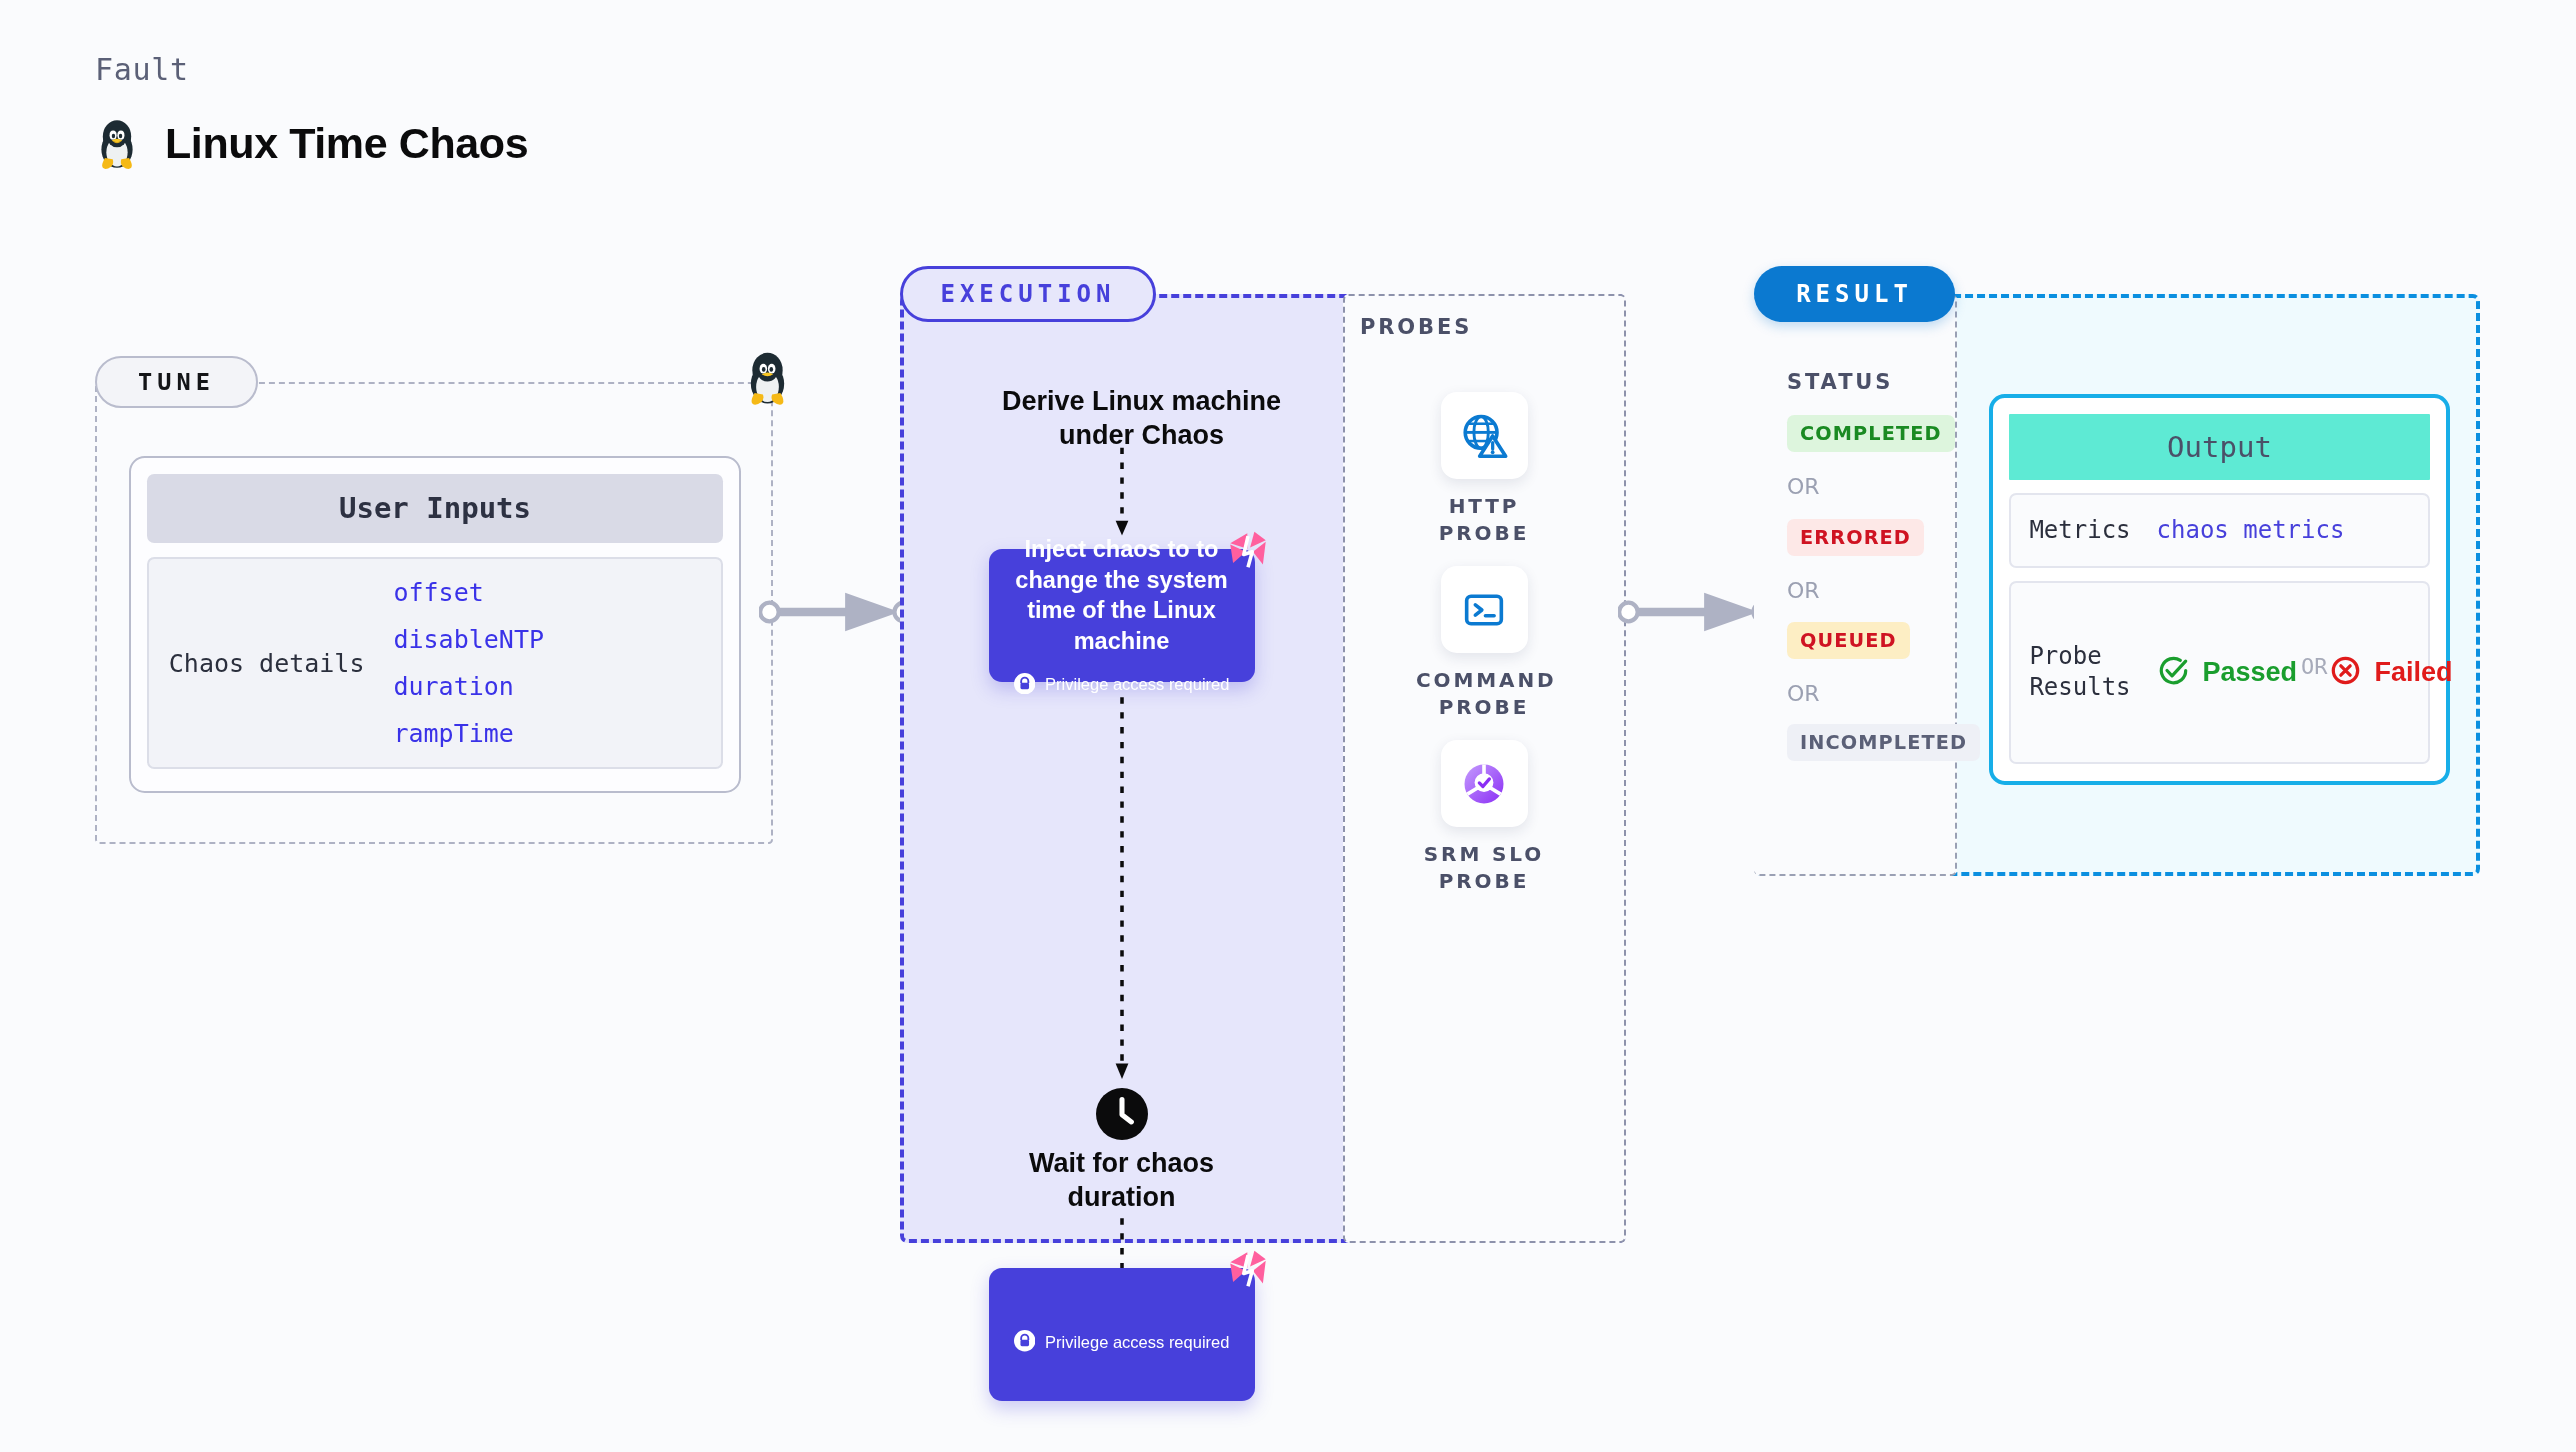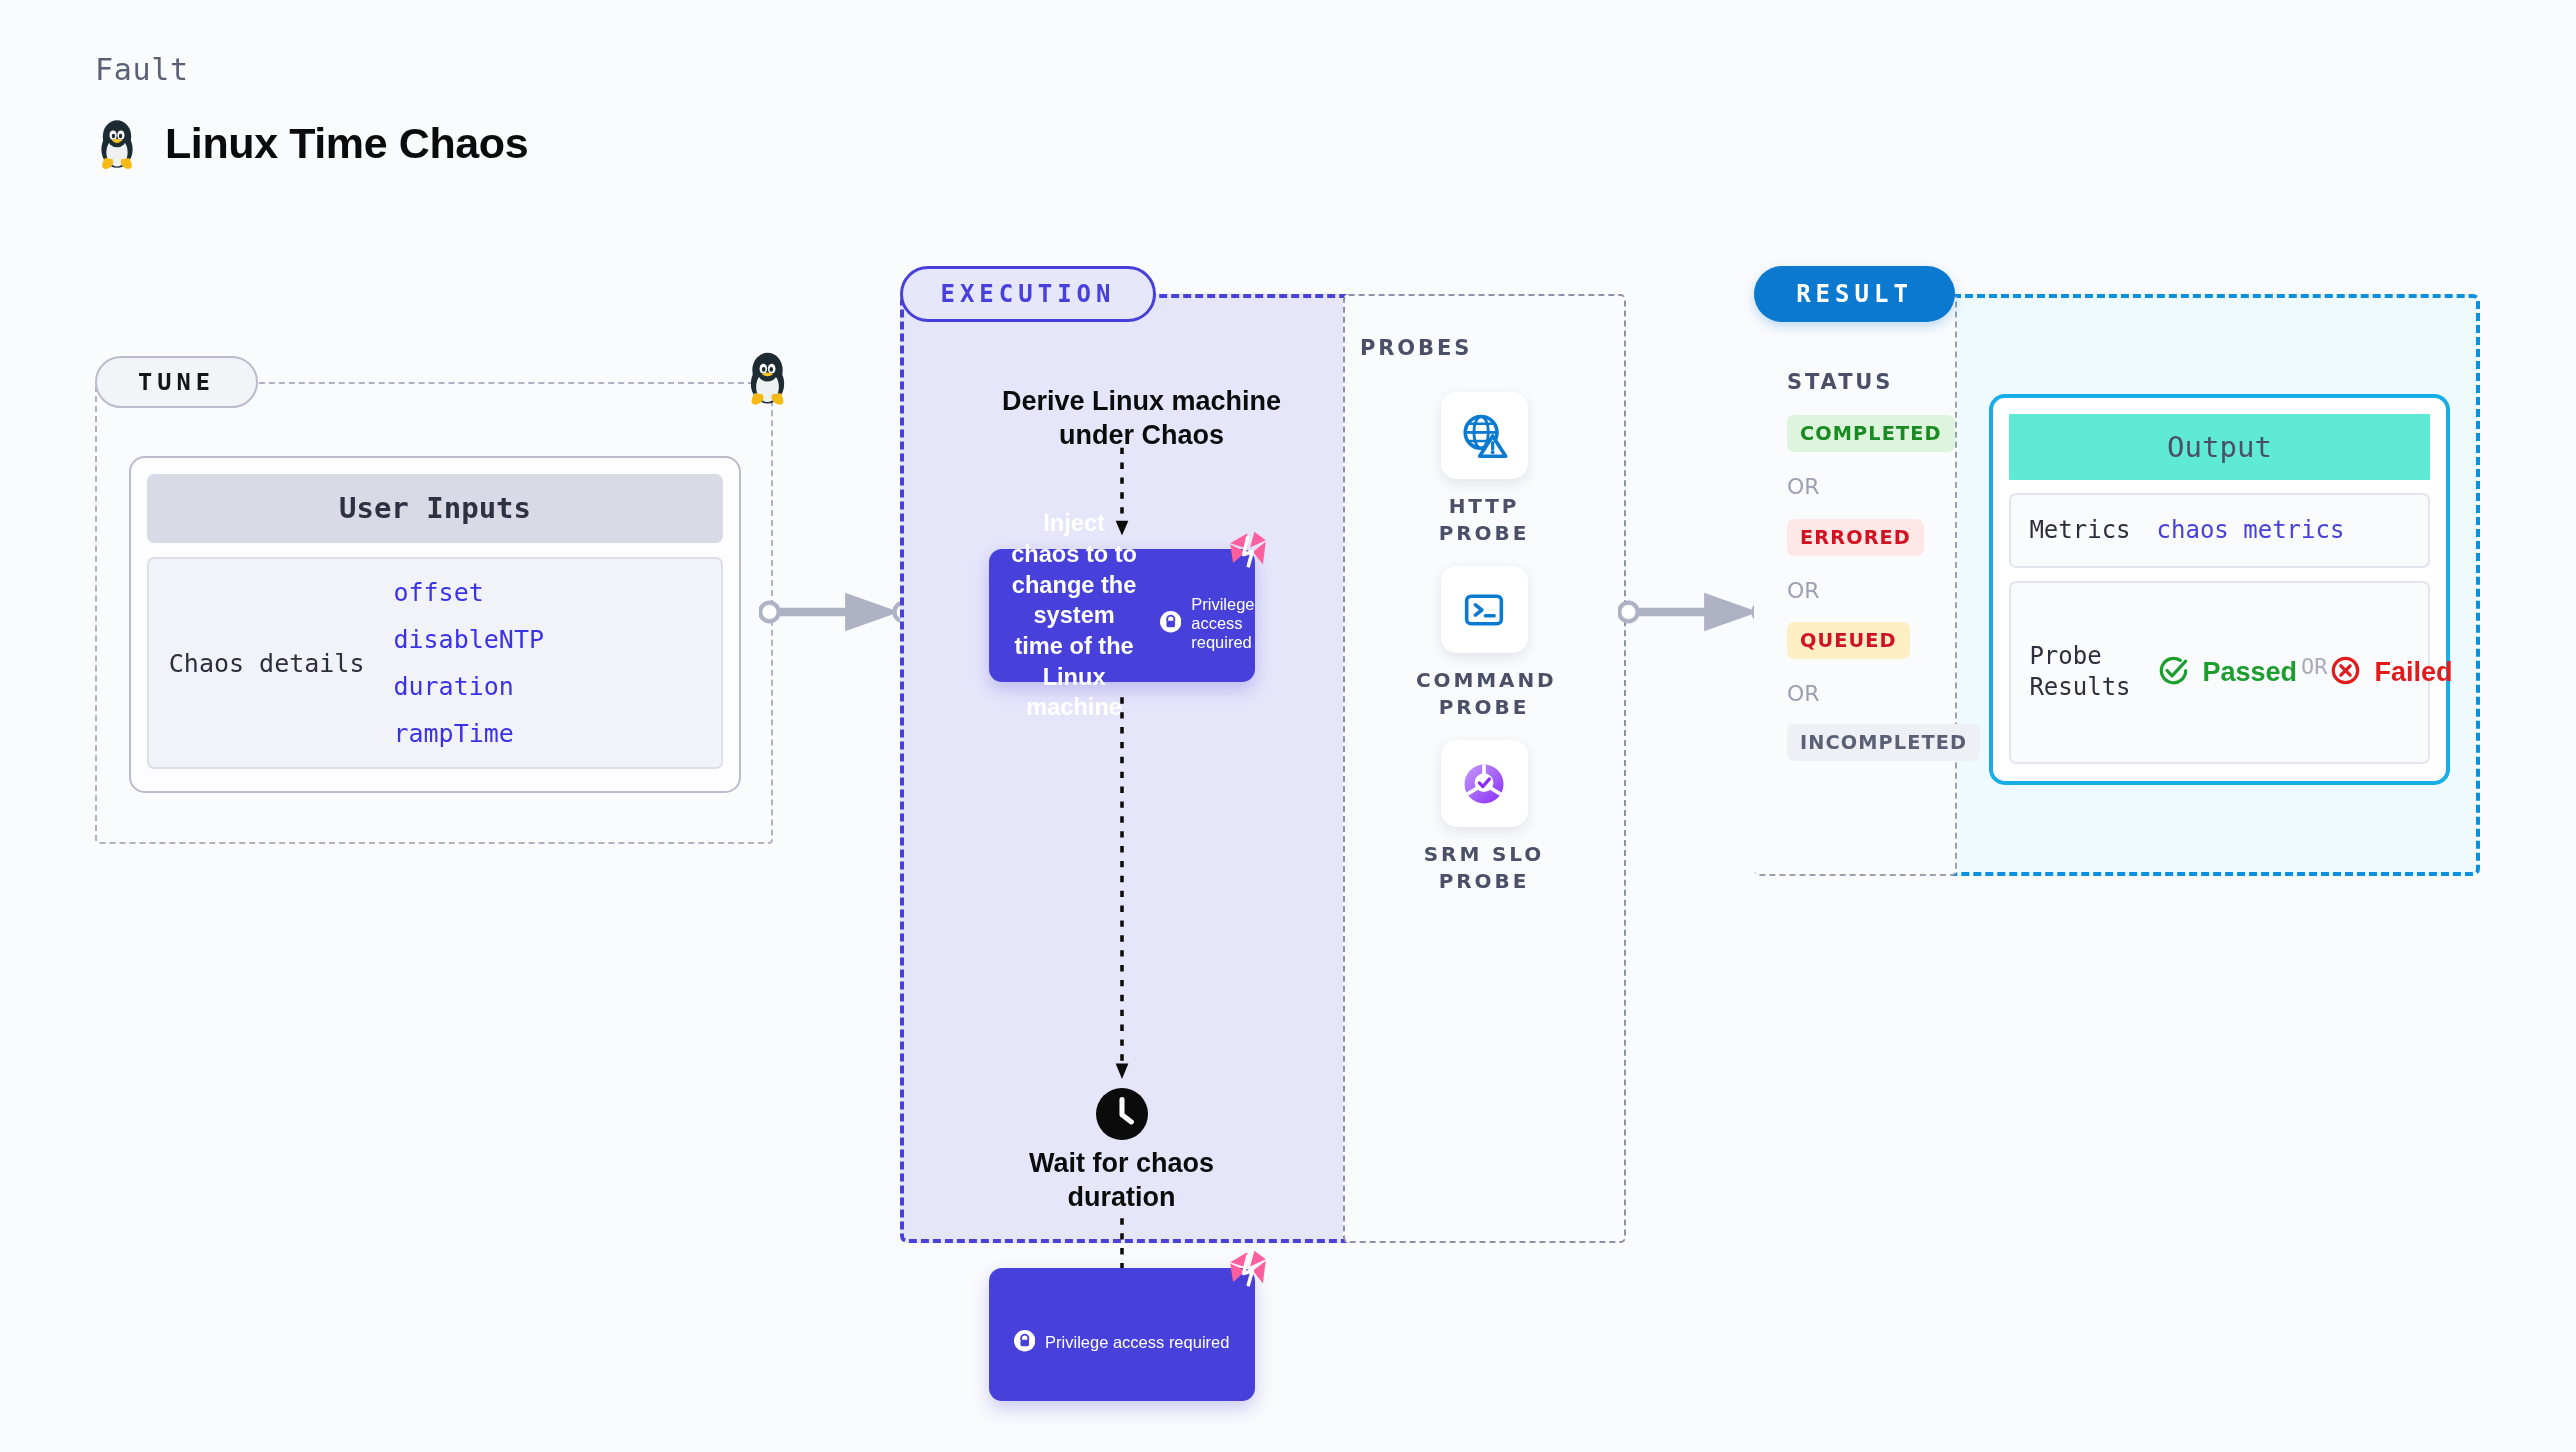--- a/index.html
+++ b/index.html
@@ -101,38 +101,38 @@
   .flow-title {
     position: absolute; left: 0; top: 90px; width: 100%;
     text-align: center; font-family: "Liberation Sans", sans-serif;
     font-size: 27px; font-weight: 700; color: #0b0b0c; line-height: 1.26; padding-left: 40px;
   }
   .dotted-arrow { position: absolute; left: 50%; transform: translateX(-50%); }
 
   .step-box {
     position: absolute; left: 50%; transform: translateX(-50%);
     background: #4740db; border-radius: 13px; color: #fff;
-    display: flex; align-items: center; justify-content: center;
+    display: flex; flex-direction: column; align-items: center; justify-content: center;
     box-shadow: 0 7.2px 18.6px rgba(71,64,219,.25);
   }
   .step-text {
     font-family: "Liberation Sans", sans-serif; font-size: 23.6px; font-weight: 700;
     text-align: center; line-height: 1.3; padding: 0 18.6px;
   }
   .priv-row { display: flex; align-items: center; gap: 10px; margin-top: 15.8px; }
   .priv-text { font-family: "Liberation Sans", sans-serif; font-size: 16.5px; font-weight: 400; }
   .hbadge { position: absolute; right: -15.8px; top: -18.6px; }
 
   .clock-wrap { position: absolute; left: 50%; transform: translateX(-50%); }
 
   
   .probes-title {
     position: absolute; left: 1360px; top: 315px;
     font-family: "DejaVu Sans", sans-serif; font-size: 21px; font-weight: 700;
-    color: #4b5068; letter-spacing: 2.9px; margin-top: 21px;
+    color: #4b5068; letter-spacing: 2.9px;
   }
   .probe-item { position: absolute; left: 1416px; width: 136px; text-align: center; }
   .probe-tile {
     width: 87px; height: 87px; margin: 0 auto; background: #fff;
     border-radius: 15.8px; box-shadow: 0 4.3px 13px rgba(30,40,80,.10);
     display: flex; align-items: center; justify-content: center;
   }
   .probe-label {
     margin-top: 14.3px; font-family: "DejaVu Sans", sans-serif;
     font-size: 20px; font-weight: 700; color: #4b5068; letter-spacing: 2.9px; line-height: 1.35;

